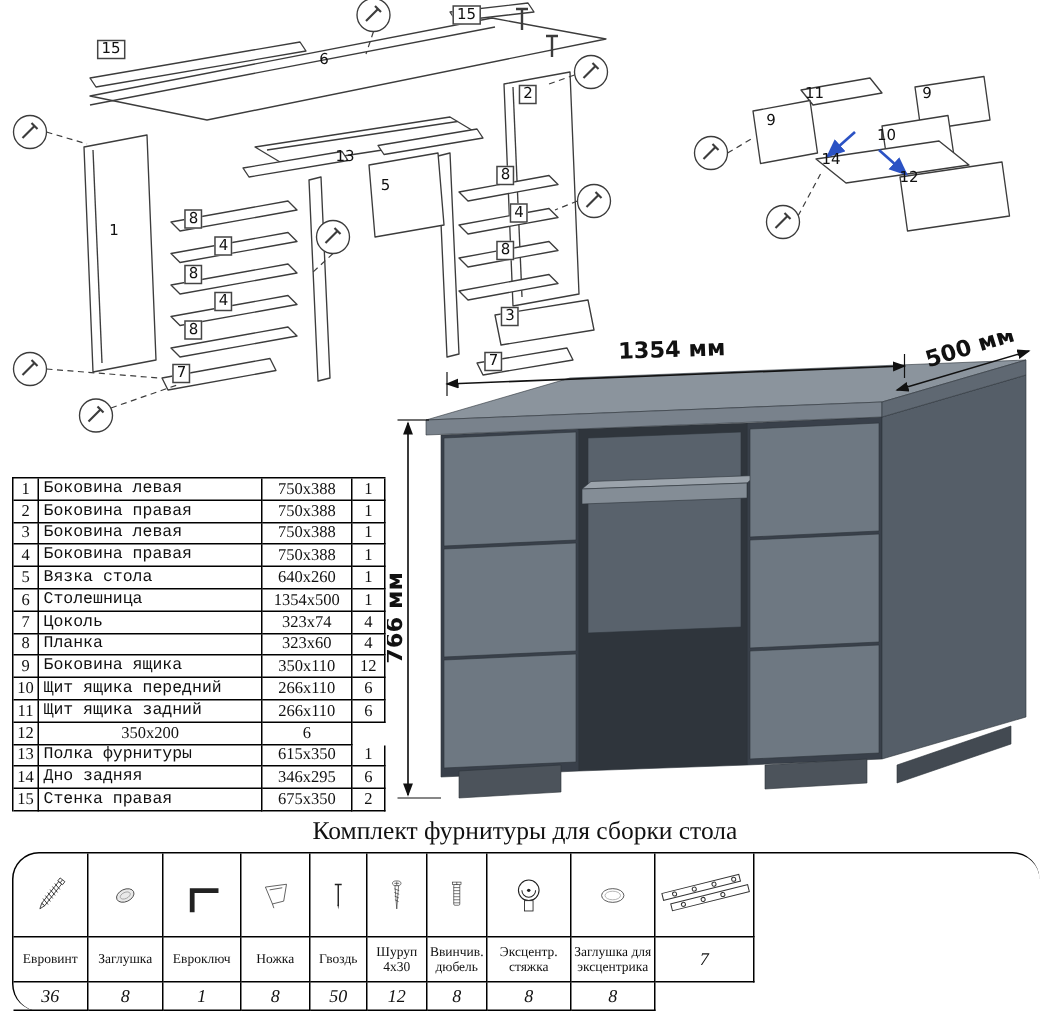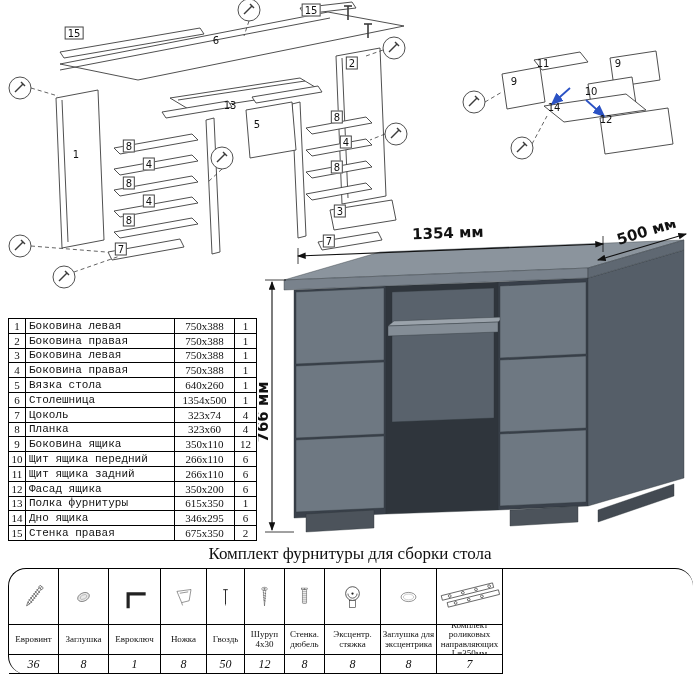--- a/index.html
+++ b/index.html
@@ -290,35 +290,34 @@
 
       <div class="pt-row">
         <div class="pt-cell">11</div>
         <div class="pt-cell pt-name">Щит ящика задний</div>
         <div class="pt-cell">266х110</div>
         <div class="pt-cell">6</div>
       </div>
 
       <div class="pt-row">
         <div class="pt-cell">12</div>
-        <div class="pt-cell pt-name">Фасад ящика</div>
         <div class="pt-cell">350х200</div>
         <div class="pt-cell">6</div>
       </div>
 
       <div class="pt-row">
         <div class="pt-cell">13</div>
         <div class="pt-cell pt-name">Полка фурнитуры</div>
         <div class="pt-cell">615х350</div>
         <div class="pt-cell">1</div>
       </div>
 
       <div class="pt-row">
         <div class="pt-cell">14</div>
-        <div class="pt-cell pt-name">Дно ящика</div>
+        <div class="pt-cell pt-name">Дно задняя</div>
         <div class="pt-cell">346х295</div>
         <div class="pt-cell">6</div>
       </div>
 
       <div class="pt-row">
         <div class="pt-cell">15</div>
         <div class="pt-cell pt-name">Стенка правая</div>
         <div class="pt-cell">675х350</div>
         <div class="pt-cell">2</div>
       </div>
@@ -492,21 +491,21 @@
         <div class="hw-cell hw-name">Шуруп 4х30</div>
         <div class="hw-cell hw-qty">12</div>
       </div>
 
       <div class="hw-col">
         <div class="hw-cell hw-icon">
           <svg viewBox="0 0 96 56" preserveAspectRatio="xMidYMid meet">
             <use href="#i-dowelscrew"></use>
           </svg>
         </div>
-        <div class="hw-cell hw-name">Стенка. дюбель</div>
+        <div class="hw-cell hw-name">Ввинчив. дюбель</div>
         <div class="hw-cell hw-qty">8</div>
       </div>
 
       <div class="hw-col">
         <div class="hw-cell hw-icon">
           <svg viewBox="0 0 96 56" preserveAspectRatio="xMidYMid meet">
             <use href="#i-cam"></use>
           </svg>
         </div>
         <div class="hw-cell hw-name">Эксцентр. стяжка</div>
@@ -523,18 +522,17 @@
         <div class="hw-cell hw-qty">8</div>
       </div>
 
 
       <div class="hw-col">
         <div class="hw-cell hw-icon">
           <svg viewBox="0 0 96 56" preserveAspectRatio="xMidYMid meet">
             <use href="#i-slides"></use>
           </svg>
         </div>
-        <div class="hw-cell hw-name">Комплект роликовых направляющих L=350мм</div>
         <div class="hw-cell hw-qty">7</div>
       </div>
     </div>
 
 </div>
 
 </body></html>

